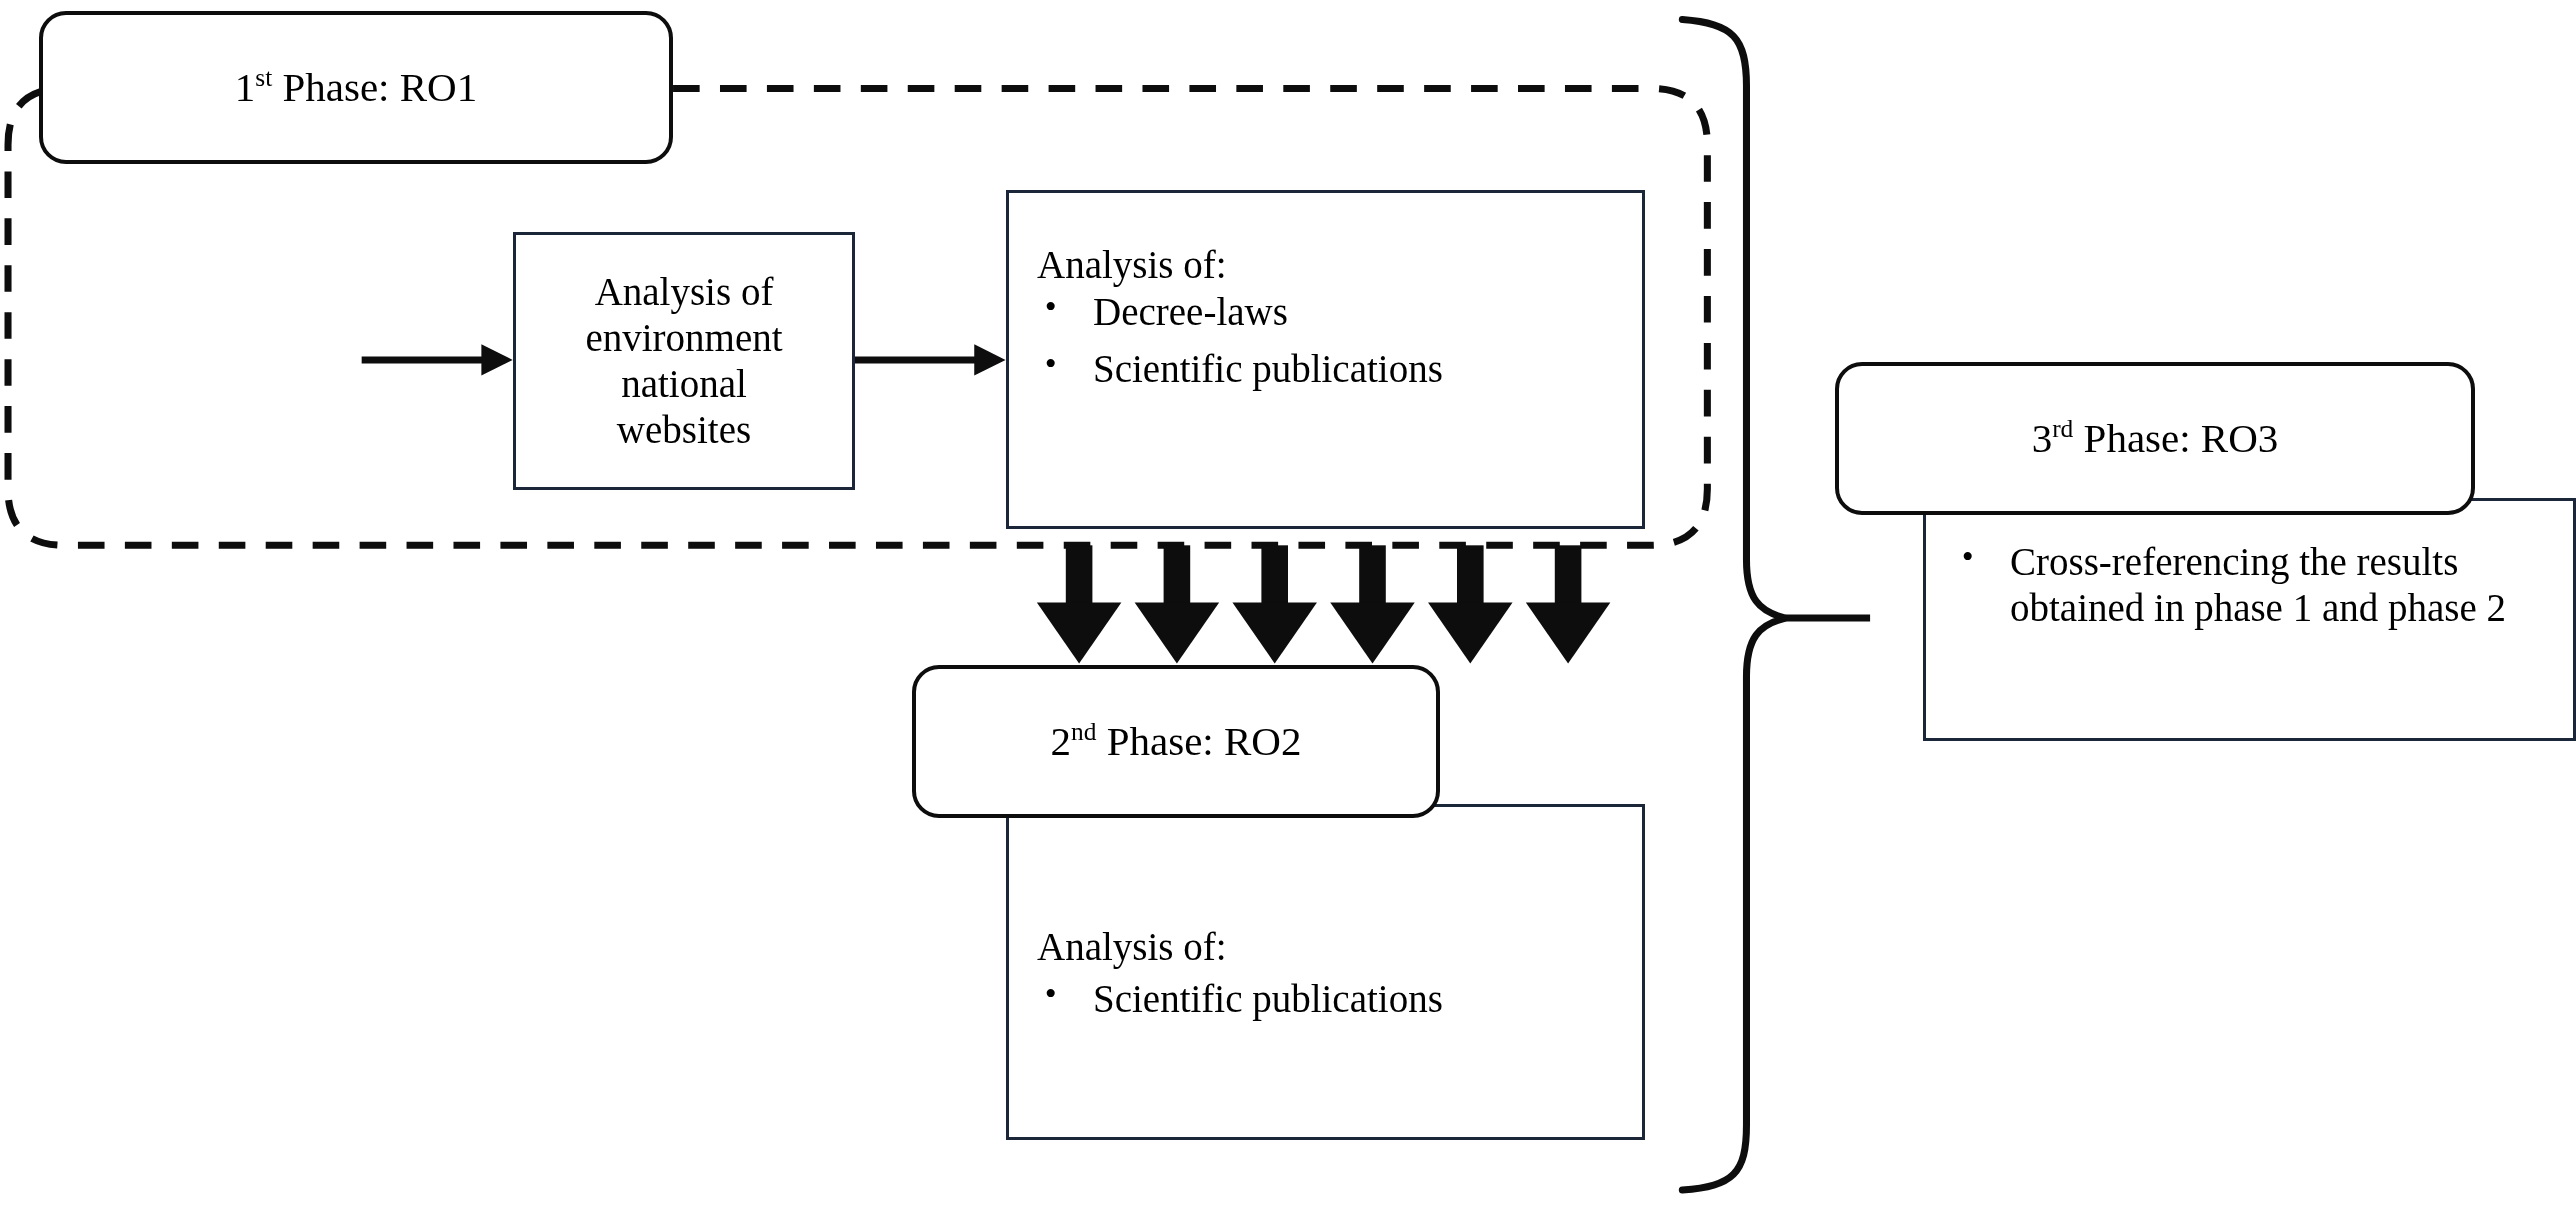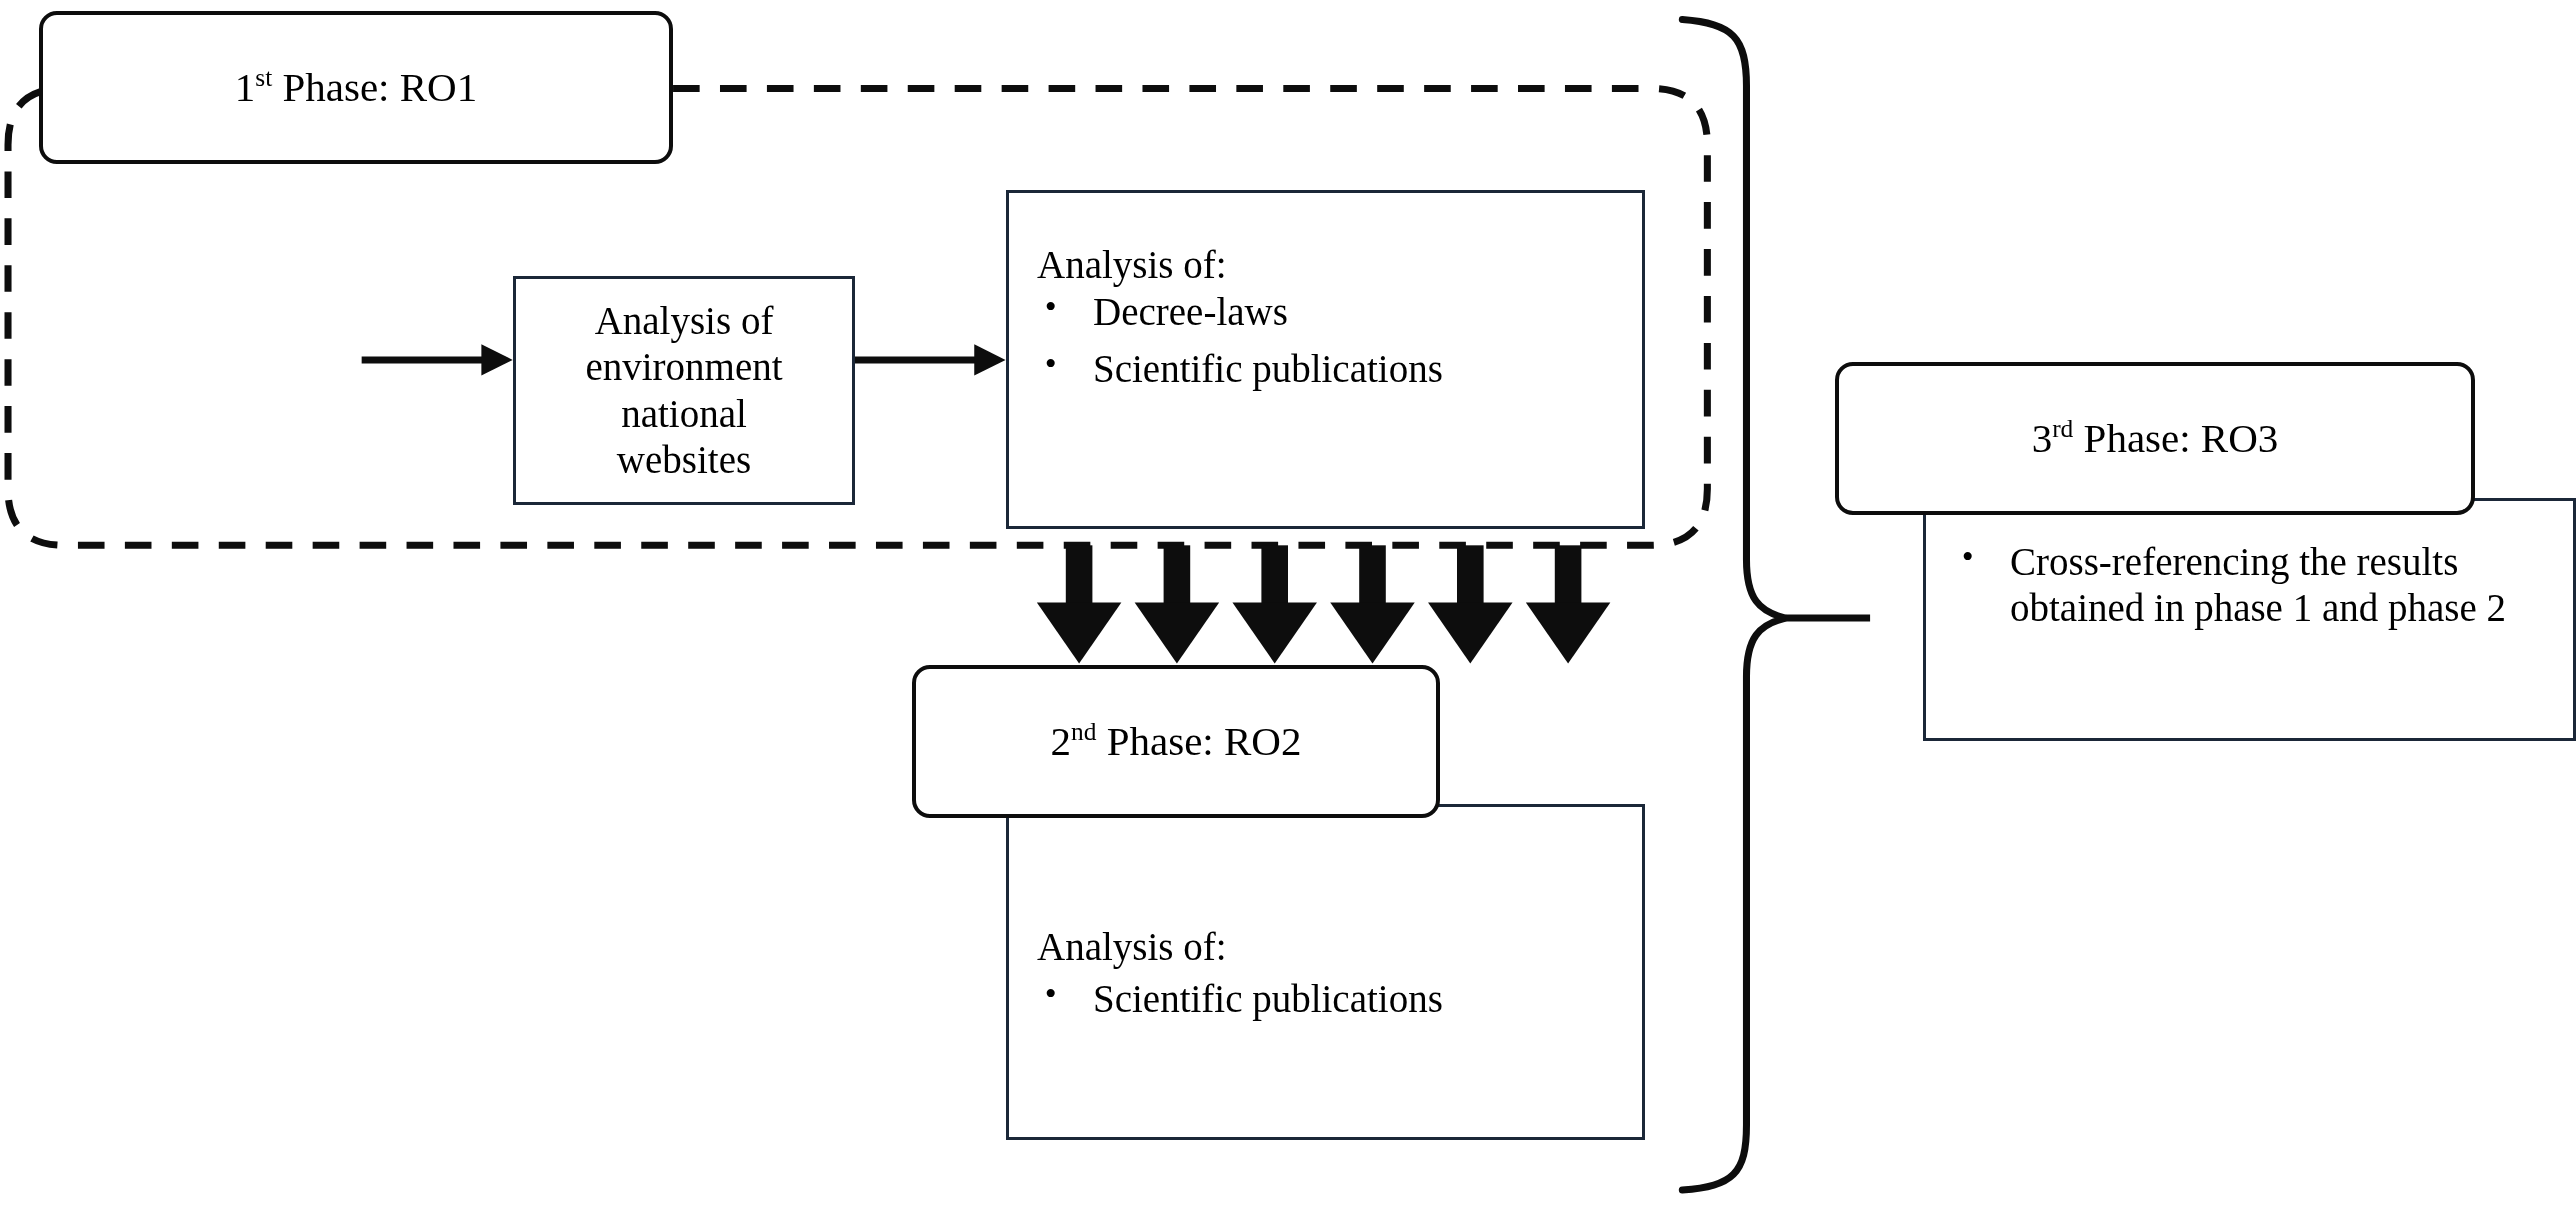--- a/index.html
+++ b/index.html
@@ -17,21 +17,21 @@
     overflow: hidden;
   }
   .box {
     position: absolute;
     box-sizing: border-box;
     background: #ffffff;
   }
   
   .phase-box {
     border: 4.7px solid #0d0d0d;
-    border-radius: 18px;
+    border-radius: 27px;
     display: flex;
     align-items: center;
     justify-content: center;
     text-align: center;
     z-index: 5;
   }
   .phase-label {
     font-size: 41px;
     line-height: 1.1;
     white-space: nowrap;
@@ -158,21 +158,21 @@
     </g>
   </svg>
 
   <div class="box phase-box" style="left:39px; top:11px; width:634px; height:153px;">
     <span class="phase-label">
       <span>1</span><sup>st</sup><span> Phase: RO1</span>
     </span>
   </div>
 
 
-  <div class="box rect-box centered" style="left:513px; top:232px; width:342px; height:229px;margin-top:44px;">
+  <div class="box rect-box centered" style="left:513px; top:232px; width:342px; height:258px;">
     <div class="body-text">
       <div>Analysis of</div>
       <div>environment</div>
       <div>national</div>
       <div>websites</div>
     </div>
   </div>
 
   <div class="box rect-box" style="left:1006px; top:190px; width:639px; height:339px;">
     <div class="list-title" style="left:28px; top:49px;">Analysis of:</div>

